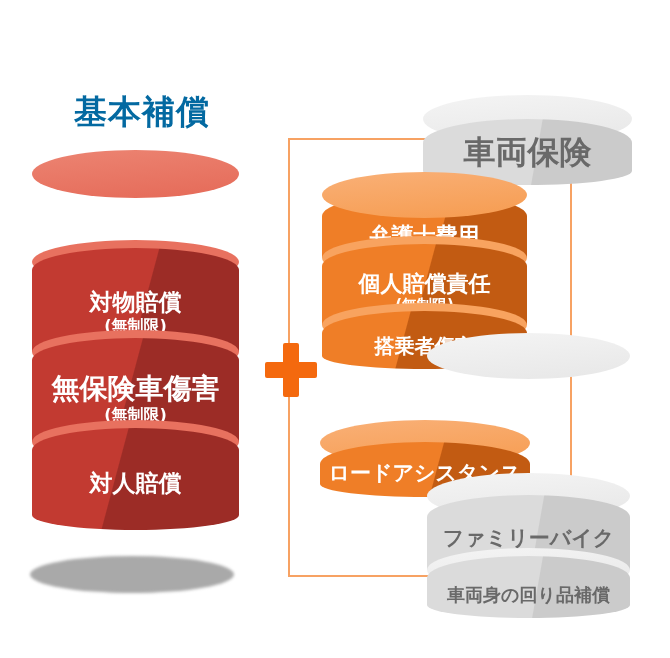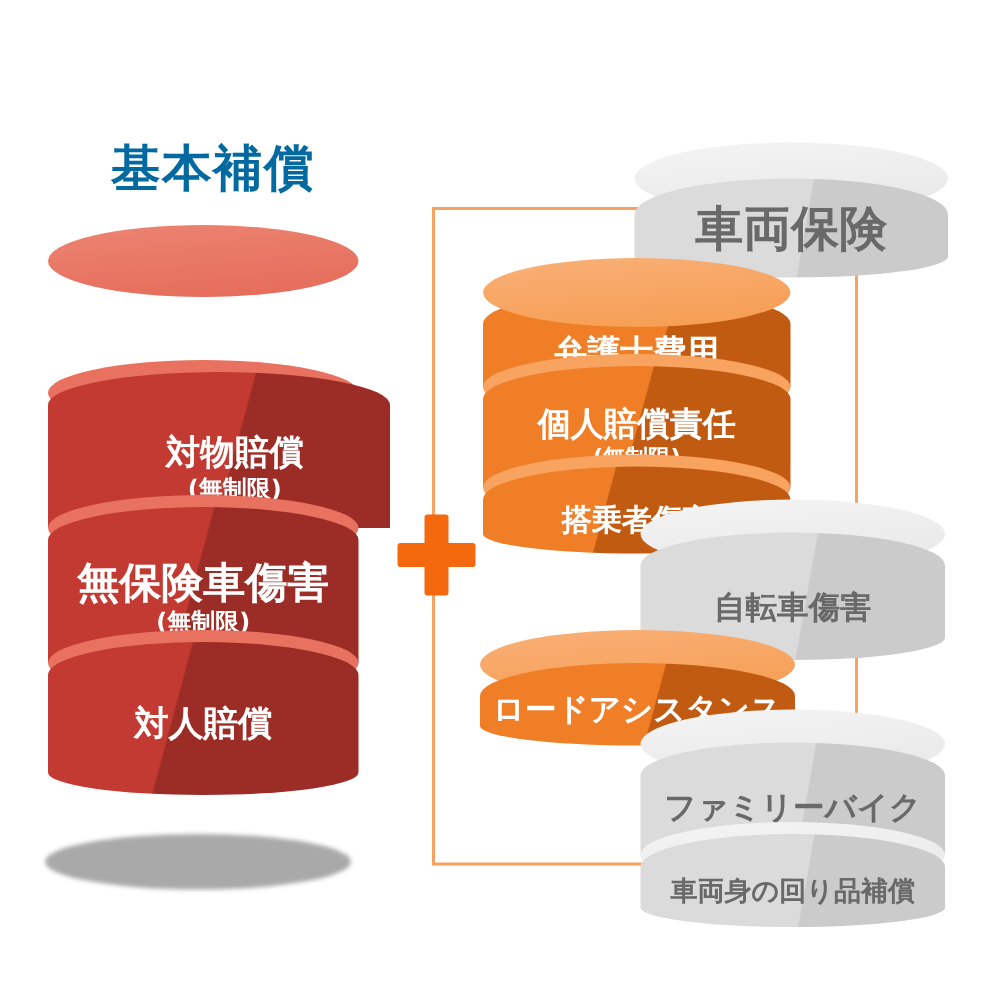--- a/index.html
+++ b/index.html
@@ -31,21 +31,21 @@
   .cap-gry{background:linear-gradient(175deg,#F4F4F4,#E7E7E7);}
   .bod-gry{color:#696969;font-weight:bold;
     background:linear-gradient(100deg,#DBDBDB 54%,#CBCBCB 54.5%);}
   
   #red-stack{left:32px;top:150px;width:207px;height:406px;}
   #l-b1{top:24px;height:88px;background:linear-gradient(105deg,#C23A31 60%,#9C2C26 60.5%);
         border-radius:50% 50% 0 0 / 24px 24px 0 0;}
   #l-b1 .lbl{padding-top:14px;}
   #l-c2{top:90px;height:44px;background:#E8715F;}
   #l-b2{top:98px;height:104px;background:linear-gradient(105deg,#C23A31 54%,#9C2C26 54.5%);
-        border-radius:50% 50% 0 0 / 22px 22px 0 0;padding-left:21px;}
+        border-radius:50% 50% 0 0 / 22px 22px 0 0;}
   #l-b2 .lbl{padding-top:12px;}
   #l-c3{top:180px;height:44px;background:#E8715F;}
   #l-b3{top:188px;height:104px;background:linear-gradient(105deg,#C23A31 47%,#9C2C26 47.5%);
         border-radius:50% 50% 0 0 / 22px 22px 0 0;}
   #l-b3 .lbl{padding-top:9px;}
   #l-c4{top:270px;height:44px;background:#E8715F;}
   #l-b4{top:278px;height:102px;background:linear-gradient(105deg,#C23A31 41%,#9C2C26 41.5%);
         border-radius:50% 50% 50% 50% / 22px 22px 15px 15px;}
   #l-b4 .lbl{padding-top:4px;}
   #l-c1{top:0;height:48px;}
@@ -167,25 +167,20 @@
     <div class="bod bod-org" id="o-b3">
       <div class="lbl">
         <span class="main">搭乗者傷害</span>
       </div>
     </div>
     <div class="cap cap-org" id="o-c1"></div>
   </div>
 
   <div class="abs" id="cyl-bicycle">
     <div class="cap cap-gry" id="bi-cap"></div>
-    <div class="bod bod-gry" id="bi-bod">
-      <div class="lbl">
-        <span class="main">自転車傷害</span>
-      </div>
-    </div>
   </div>
 
   <div class="abs" id="cyl-road">
     <div class="cap cap-org" id="ro-cap"></div>
     <div class="bod" id="ro-bod">
       <div class="lbl">
         <span class="main">ロードアシスタンス</span>
       </div>
     </div>
   </div>

